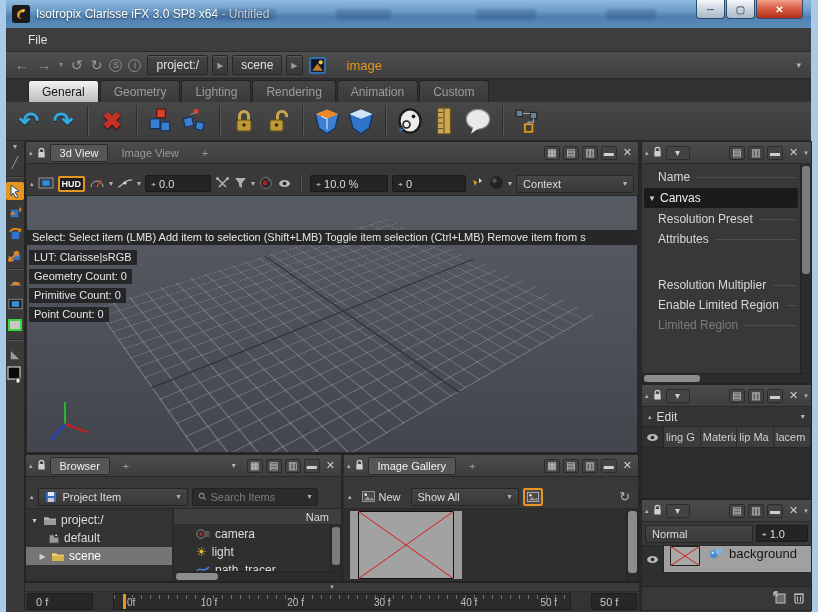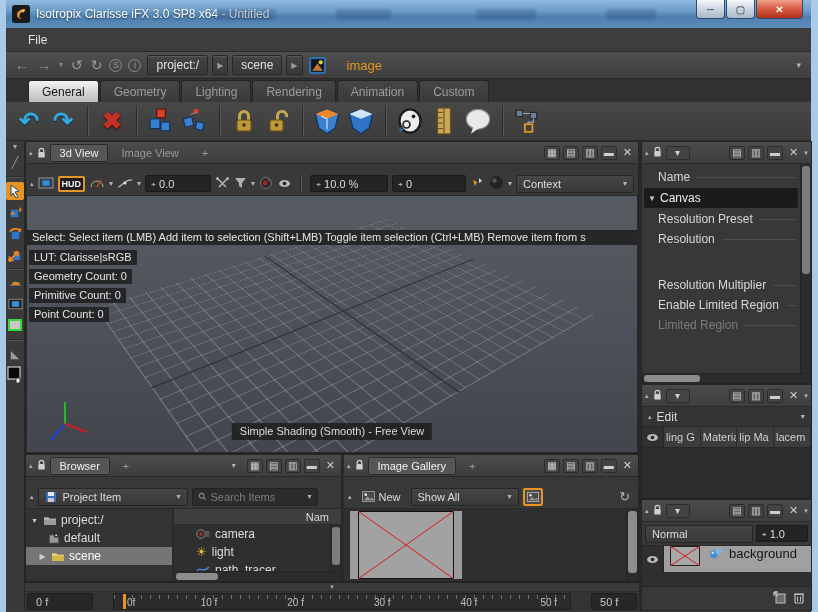--- a/index.html
+++ b/index.html
@@ -523,21 +523,20 @@
           <div class="ovl" style="left:0;right:0;top:2px;overflow:hidden">Select: Select item (LMB)  Add item to selection (Shift+LMB)  Toggle item selection (Ctrl+LMB)  Remove item from s</div>
           <div class="ovl" style="left:2px;top:22px">LUT: Clarisse|sRGB</div>
           <div class="ovl" style="left:2px;top:41px">Geometry Count: 0</div>
           <div class="ovl" style="left:2px;top:60px">Primitive Count: 0</div>
           <div class="ovl" style="left:2px;top:79px">Point Count: 0</div>
           <svg style="position:absolute;left:18px;bottom:8px" width="46" height="46" viewBox="0 0 46 46">
             <line x1="20" y1="26" x2="20" y2="4" stroke="#2bb52b" stroke-width="2"></line>
             <line x1="20" y1="26" x2="42" y2="34" stroke="#cc2020" stroke-width="2"></line>
             <line x1="20" y1="26" x2="6" y2="42" stroke="#2040cc" stroke-width="2"></line>
           </svg>
-          <div class="status-ovl">Simple Shading (Smooth) - Free View</div>
         </div>
       </div>
 
       <div class="bottom-row">
 
         <div class="panel browser">
           <div class="p-hdr">
             <span class="c-up">▴</span>
             <span>
               <svg width="11" height="12" viewBox="0 0 12 13">
@@ -754,21 +753,21 @@
             </div>
             <div class="attr-row sel">
               <span class="caret">▼</span>
                 <span>Canvas</span>
             </div>
             <div class="attr-row">
               <span>Resolution Preset</span>
                 <span class="leader"></span>
             </div>
             <div class="attr-row">
-              <span>Resolution</span>
+              <span>Attributes</span>
                 <span class="leader"></span>
             </div>
             <div style="height:26px"></div>
             <div class="attr-row">
               <span>Resolution Multiplier</span>
                 <span class="leader"></span>
             </div>
             <div class="attr-row">
               <span>Enable Limited Region</span>
                 <span class="leader"></span>

